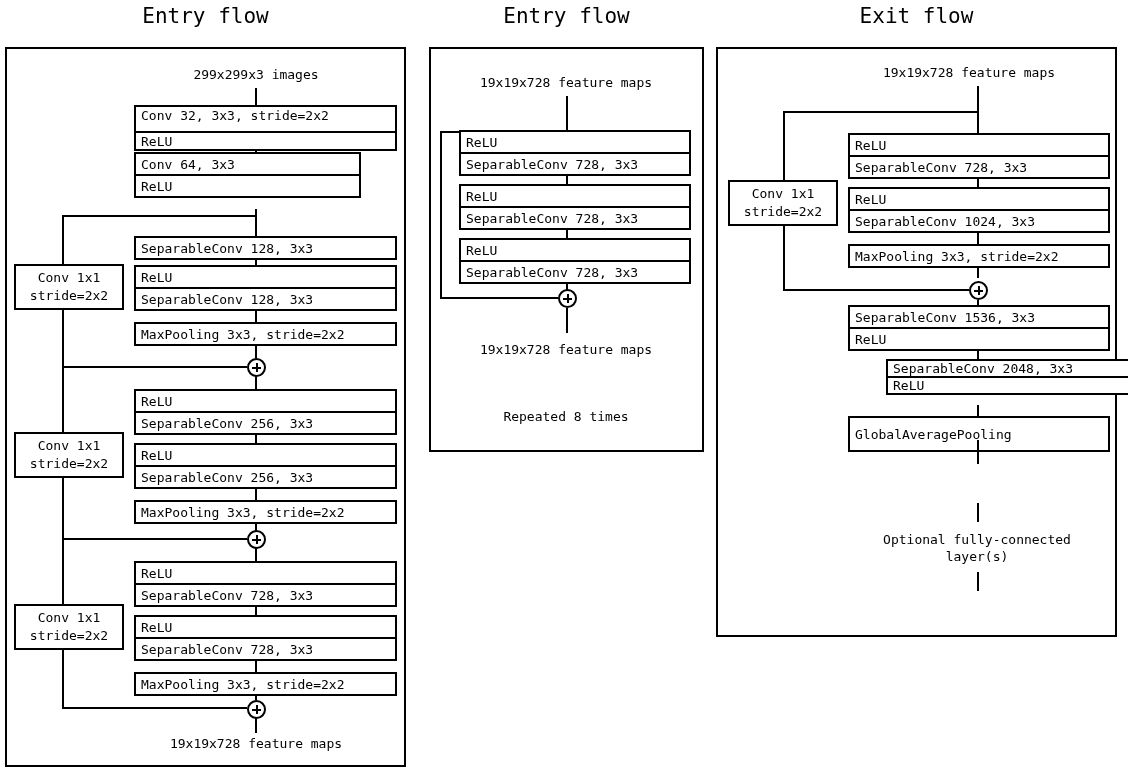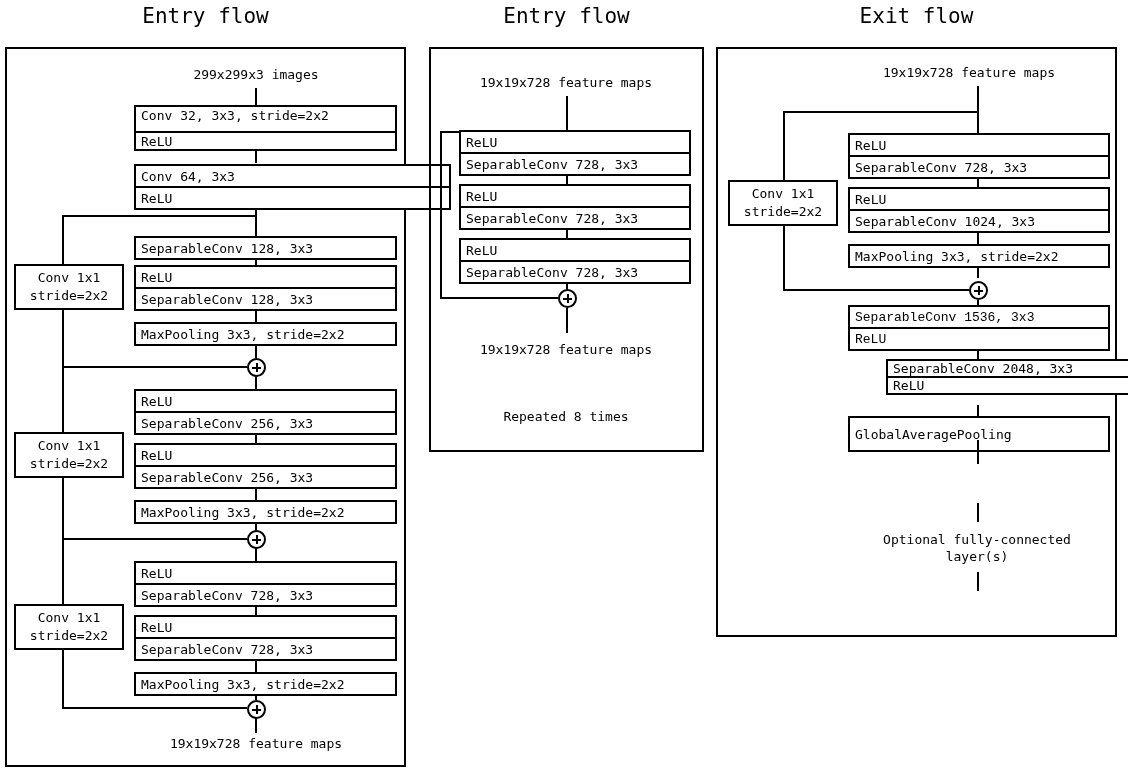--- a/index.html
+++ b/index.html
@@ -131,21 +131,21 @@
   <div class="caption" style="left:136px; top:66px; width:240px;">299x299x3 images</div>
 
   <div class="vline" style="left:255px; top:88px; height:17px;"></div>
 
   <div class="box" style="left:134px; top:105px; width:263px; height:46px;gap:8px;">
     <div class="box-row">Conv 32, 3x3, stride=2x2</div>
     <div class="box-row">ReLU</div>
   </div>
   <div class="vline" style="left:255px; top:151px; height:12px;"></div>
 
-  <div class="box" style="left:134px; top:164px; width:317px; height:46px;">
+  <div class="box" style="left:134px; top:152px; width:227px; height:46px;">
     <div class="box-row">Conv 64, 3x3</div>
     <div class="box-row">ReLU</div>
   </div>
 
   <div class="vline" style="left:255px; top:209px; height:27px;"></div>
   <div class="hline" style="left:62px; top:215px; width:195px;"></div>
   <div class="vline" style="left:62px; top:215px; height:492px;"></div>
 
   <div class="box side" style="left:14px; top:264px; width:110px; height:46px;">
     <div class="stack">
@@ -299,21 +299,21 @@
 
   <div class="box" style="left:848px; top:244px; width:262px; height:24px;">
     <div class="box-row">MaxPooling 3x3, stride=2x2</div>
   </div>
   <div class="vline" style="left:977px; top:268px; height:10px;"></div>
 
   <div class="hline" style="left:783px; top:289px; width:186px;"></div>
   <div class="plus" style="left:969px; top:281px;"></div>
   <div class="vline" style="left:977px; top:300px; height:8px;"></div>
 
-  <div class="box" style="left:848px; top:305px; width:262px; height:46px;font-family:Liberation Mono, monospace;">
+  <div class="box" style="left:848px; top:305px; width:262px; height:46px;">
     <div class="box-row">SeparableConv 1536, 3x3</div>
     <div class="box-row">ReLU</div>
   </div>
   <div class="vline" style="left:977px; top:351px; height:8px;"></div>
 
   <div class="box" style="left:886px; top:359px; width:262px; height:36px;">
     <div class="box-row">SeparableConv 2048, 3x3</div>
     <div class="box-row">ReLU</div>
   </div>
   <div class="vline" style="left:977px; top:405px; height:11px;"></div>

